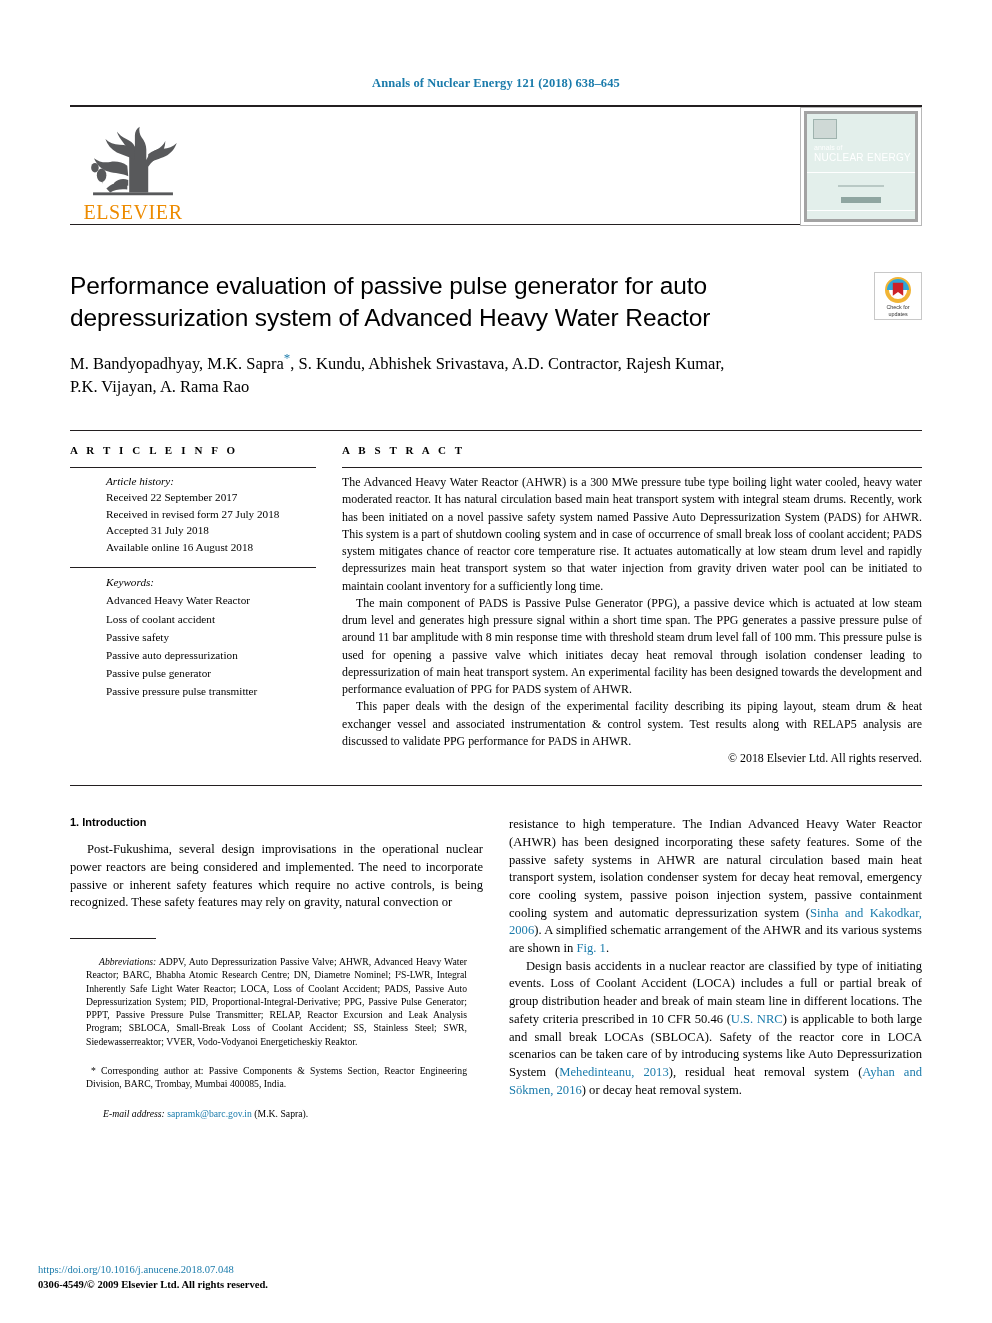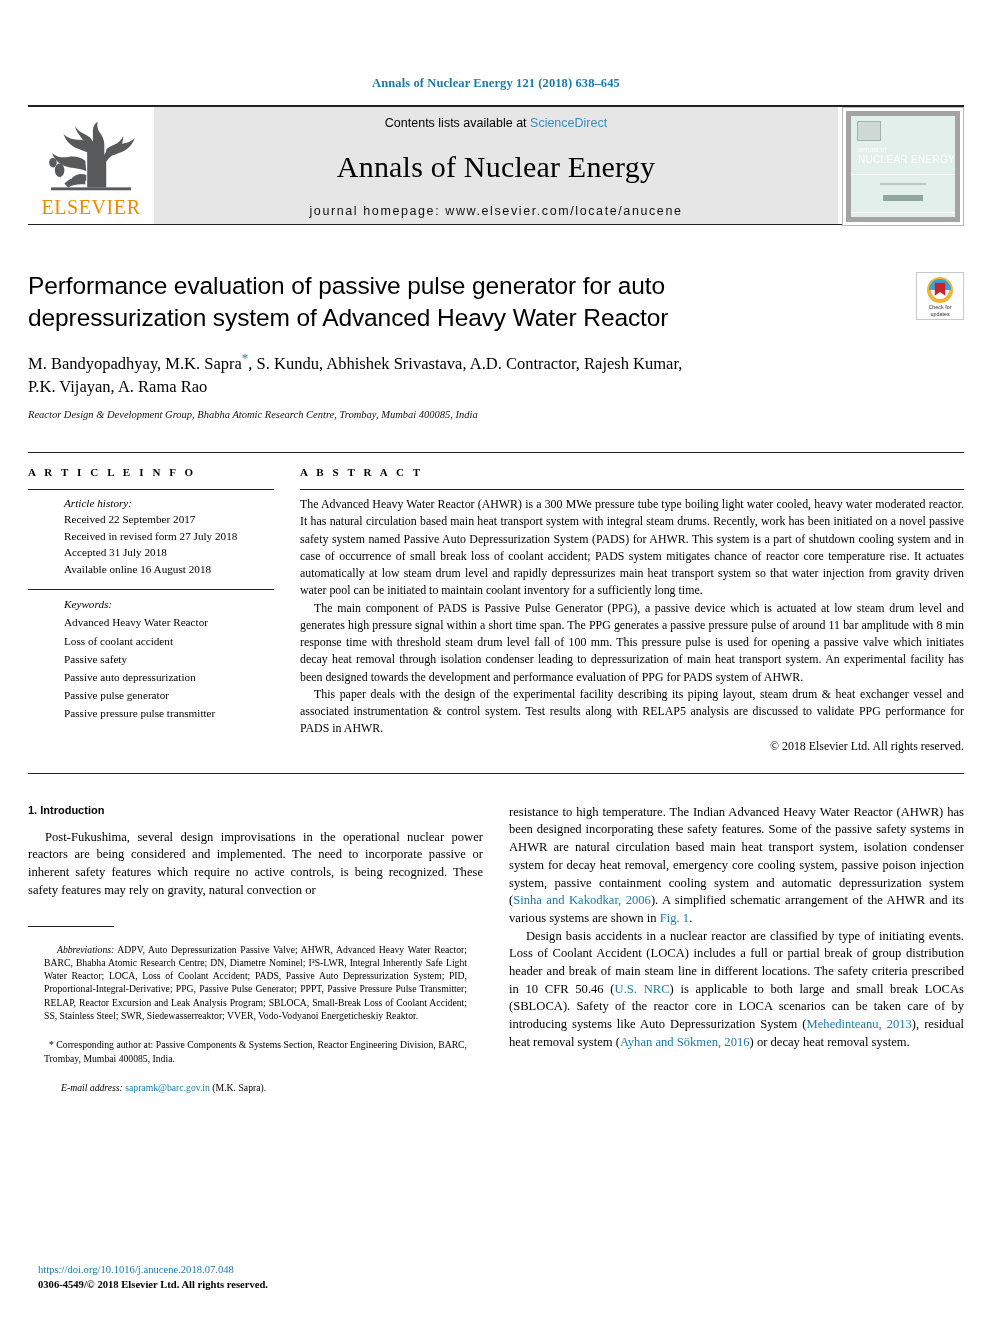--- a/index.html
+++ b/index.html
@@ -8,21 +8,21 @@
     background: #ffffff;
   }
   body {
     width: 992px; height: 1323px;
     font-family: "Liberation Serif", serif;
     color: #000;
     position: relative;
     overflow: hidden;
   }
 
-  .page { position: relative; width: 992px; height: 1323px; padding: 0 28px; }
+  .page { position: relative; width: 992px; height: 1323px; padding: 0 70px; }
 
   
   .running-head {
     text-align: center;
     color: #1a7bab;
     font-family: "Liberation Serif", serif;
     font-weight: bold;
     font-size: 12.5px;
     padding-top: 76px;
     letter-spacing: 0.1px;
@@ -37,21 +37,21 @@
     display: flex;
     align-items: stretch;
     position: relative;
   }
   .elsevier-logo {
     width: 126px;
     flex: 0 0 126px;
     display: flex;
     flex-direction: column;
     align-items: center;
-    justify-content: center;
+    justify-content: flex-end;
     padding-top: 5px;
   }
   .tree-mark { width: 96px; height: 78px; }
   .elsevier-word {
     font-family: "Liberation Serif", serif;
     color: #ED8B00;
     font-size: 20px;
     letter-spacing: 0.6px;
     margin-top: 1px;
   }
@@ -88,21 +88,21 @@
     right: 0; top: 0;
     width: 122px; height: 119px;
     background: #ffffff;
     border: 1px solid #b8b8b8;
     padding: 3px;
   }
   .cover-inner {
     width: 100%; height: 100%;
     background: #e3efeb;
     position: relative;
-    border: 5px solid #a3a3a3;
+    border: 3px solid #a3a3a3;
   }
   .cover-chip {
     position: absolute; left: 6px; top: 5px;
     width: 24px; height: 20px;
     background: #cfd9d6;
     border: 1px solid #9fb3ae;
   }
   .cover-title {
     position: absolute; left: 7px; top: 30px;
     color: #ffffff;
@@ -257,27 +257,20 @@
           <ellipse cx="10" cy="48" rx="4" ry="5"></ellipse>
           <path d="M12 52 C16 56 18 60 18 65"></path>
           <path d="M22 70 C28 64 36 62 44 63 L44 71 C38 70 31 71 26 74 Z"></path>
           <rect x="8" y="74" width="84" height="3"></rect>
           <path d="M30 64 c4 -4 10 -5 15 -3 l0 6 c-5 -1 -11 0 -15 3 z"></path>
         </g>
       </svg>
       <div class="elsevier-word">ELSEVIER</div>
     </div>
 
-    <div class="masthead-center">
-      <div class="contents-line">
-        <span>Contents lists available at </span><span class="sd">ScienceDirect</span>
-      </div>
-      <div class="journal-name">Annals of Nuclear Energy</div>
-      <div class="homepage-line">journal homepage: www.elsevier.com/locate/anucene</div>
-    </div>
 
     <div class="cover-thumb">
       <div class="cover-inner">
         <div class="cover-chip"></div>
         <div class="cover-title">
           <span class="t1">annals of</span>
           <span class="t2">NUCLEAR ENERGY</span>
         </div>
         <div class="cover-rule" style="top:58px"></div>
         <div class="cover-rule" style="top:96px"></div>
@@ -290,21 +283,20 @@
   </div>
 
   <div class="title-block">
     <h1 class="art-title">Performance evaluation of passive pulse generator for auto depressurization system of Advanced Heavy Water Reactor</h1>
 
     <div class="authors">
       <span>M. Bandyopadhyay, M.K. Sapra</span><span class="star">*</span><span>, S. Kundu, Abhishek Srivastava, A.D. Contractor, Rajesh Kumar,</span><br>
       <span>P.K. Vijayan, A. Rama Rao</span>
     </div>
 
-    <div class="affil">Reactor Design &amp; Development Group, Bhabha Atomic Research Centre, Trombay, Mumbai 400085, India</div>
 
     <div class="crossmark">
       <svg class="cm-logo" viewBox="0 0 40 40">
         <circle cx="20" cy="20" r="17" fill="none" stroke="#f1b434" stroke-width="6"></circle>
         <path d="M3 20 a17 17 0 0 1 17 -17 L20 20 Z" fill="#2fa6d9"></path>
         <path d="M20 3 a17 17 0 0 1 17 17 L20 20 Z" fill="#2fa6d9"></path>
         <path d="M12 9 h16 v20 l-8 -6 l-8 6 Z" fill="#cc2229"></path>
       </svg>
       <div class="cm-text">
         <span>Check for</span><br>
@@ -367,16 +359,16 @@
 
     <div class="bcol">
       <p class="bp noind"><span>resistance to high temperature. The Indian Advanced Heavy Water Reactor (AHWR) has been designed incorporating these safety features. Some of the passive safety systems in AHWR are natural circulation based main heat transport system, isolation condenser system for decay heat removal, emergency core cooling system, passive poison injection system, passive containment cooling system and automatic depressurization system (</span><span class="lnk">Sinha and Kakodkar, 2006</span><span>). A simplified schematic arrangement of the AHWR and its various systems are shown in </span><span class="lnk">Fig. 1</span><span>.</span></p>
 
       <p class="bp"><span>Design basis accidents in a nuclear reactor are classified by type of initiating events. Loss of Coolant Accident (LOCA) includes a full or partial break of group distribution header and break of main steam line in different locations. The safety criteria prescribed in 10 CFR 50.46 (</span><span class="lnk">U.S. NRC</span><span>) is applicable to both large and small break LOCAs (SBLOCA). Safety of the reactor core in LOCA scenarios can be taken care of by introducing systems like Auto Depressurization System (</span><span class="lnk">Mehedinteanu, 2013</span><span>), residual heat removal system (</span><span class="lnk">Ayhan and Sökmen, 2016</span><span>) or decay heat removal system.</span></p>
     </div>
   </div>
 
   <div class="page-footer">
     <span class="doi">https://doi.org/10.1016/j.anucene.2018.07.048</span>
-    <span class="issn">0306-4549/© 2018 Elsevier Ltd. All rights reserved.</span>
+    <span class="issn">0306-4549/© 2009 Elsevier Ltd. All rights reserved.</span>
   </div>
 
 </div>
 
 </body></html>

